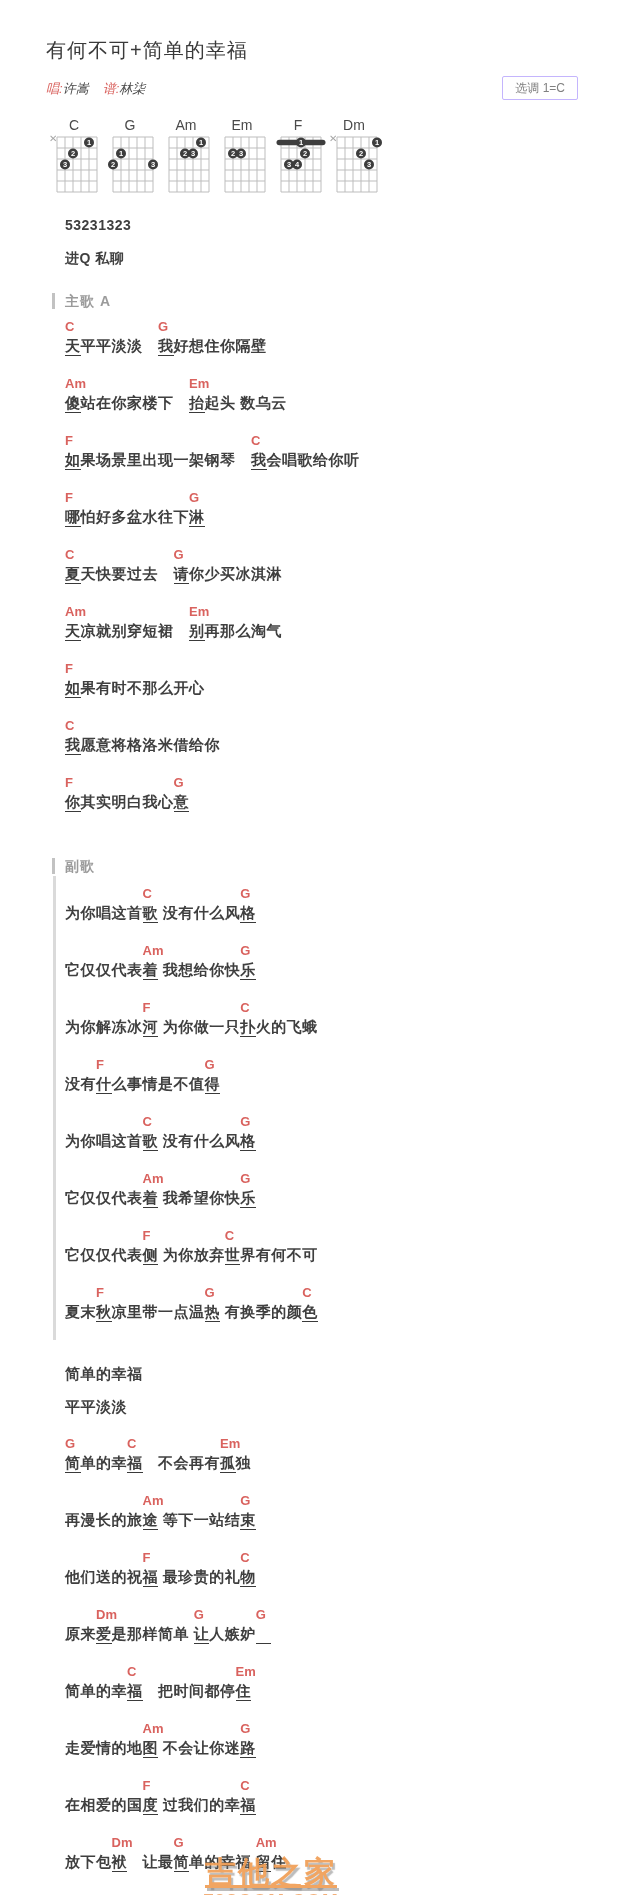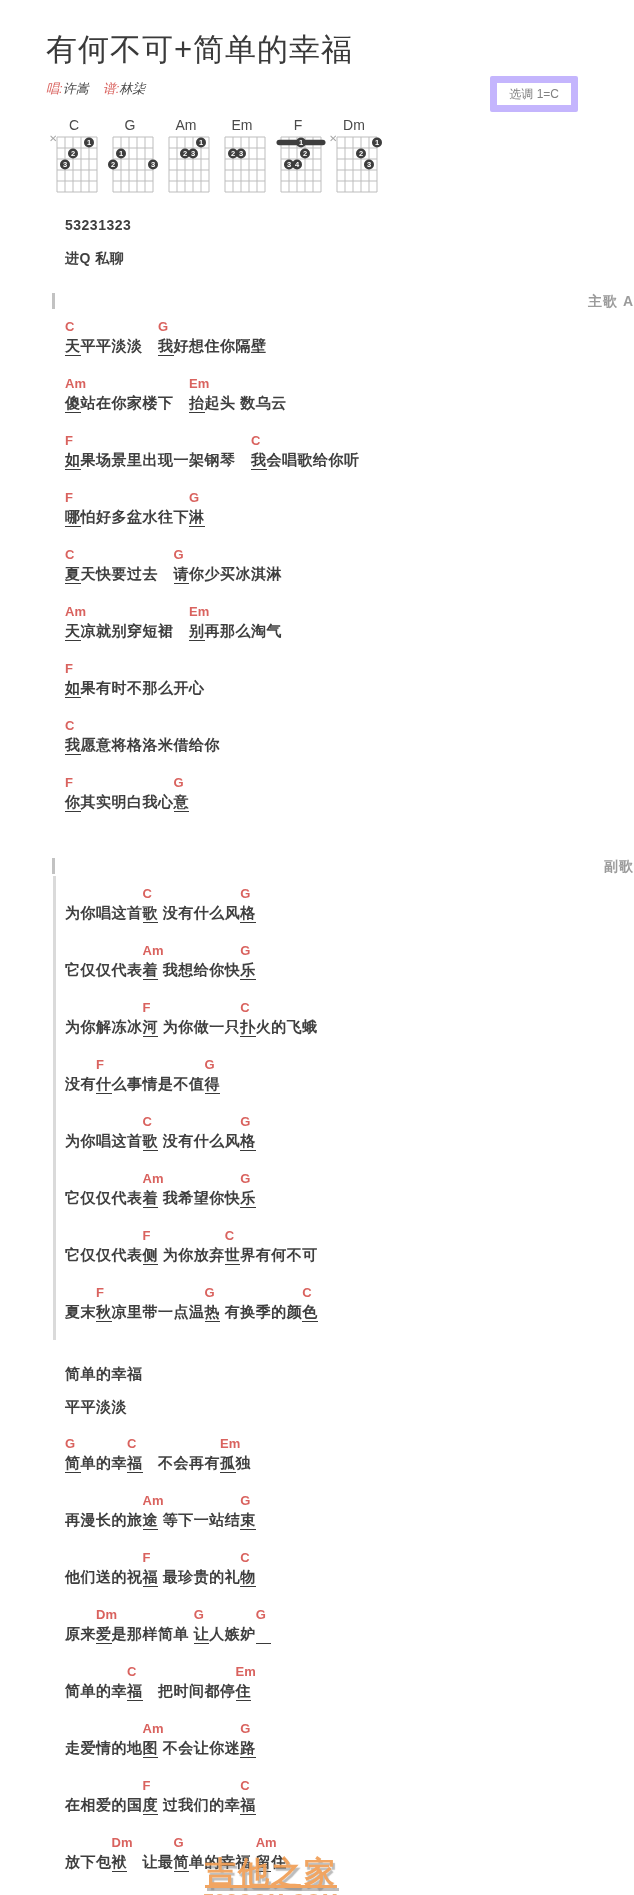--- a/index.html
+++ b/index.html
@@ -11,41 +11,41 @@
   }
   *{box-sizing:border-box;}
   html,body{margin:0;padding:0;}
   body{
     width:634px;height:1895px;background:#ffffff;overflow:hidden;
     font-family:"Liberation Sans","DejaVu Sans",sans-serif;
     color:var(--ink);
   }
   .page{position:relative;width:634px;height:1895px;}
   .title{
-    margin:36px 0 0 46px;font-size:31px;line-height:28px;color:#3a3a3a;
+    margin:36px 0 0 46px;font-size:20px;line-height:28px;color:#3a3a3a;
     font-weight:500;letter-spacing:1px;
   }
   .transpose-btn{
     position:absolute;top:40px;right:56px;
-    border:7px solid #c4b5fd;border-radius:2px;background:#fff;
+    border:1px solid #c4b5fd;border-radius:2px;background:#fff;
     font-size:12px;color:#808080;padding:3px 12px;line-height:16px;
     font-family:inherit;cursor:pointer;
   }
   .artists{margin:17px 0 0 46px;font-size:13px;line-height:16px;color:#4a4a4a;font-style:italic;}
   .artists .red{color:var(--chord);}
   .artists .name{margin-right:14px;color:#4a4a4a;}
   .chords-row{margin:20px 0 0 48px;display:flex;}
   .chord-cell{width:56px;}
   .chord-name{width:52px;text-align:center;font-size:14px;line-height:16px;color:#4a4a4a;}
   .content{margin-left:65px;font-weight:bold;}
   .pre-block{padding-top:16px;}
   .pre-line{font-size:14px;line-height:20px;padding-bottom:13px;color:var(--ink);letter-spacing:0.5px;}
   .section{position:relative;}
   .section-label{
-    position:relative;font-size:14px;line-height:16px;color:var(--muted);letter-spacing:1px;text-align:right;
+    position:relative;font-size:14px;line-height:16px;color:var(--muted);letter-spacing:1px;
   }
   .section-label::before{
     content:"";position:absolute;left:-13px;top:0px;width:3px;height:16px;background:#c2c2c2;
   }
   .section-verse{padding-top:12px;}
   .section-verse .lines{padding-top:10px;}
   .section-chorus{padding-top:26px;}
   .section-chorus .lines{padding-top:12px;position:relative;}
   .section-chorus .lines::before{
     content:"";position:absolute;left:-12px;top:2px;bottom:2px;width:3px;background:#dadada;

